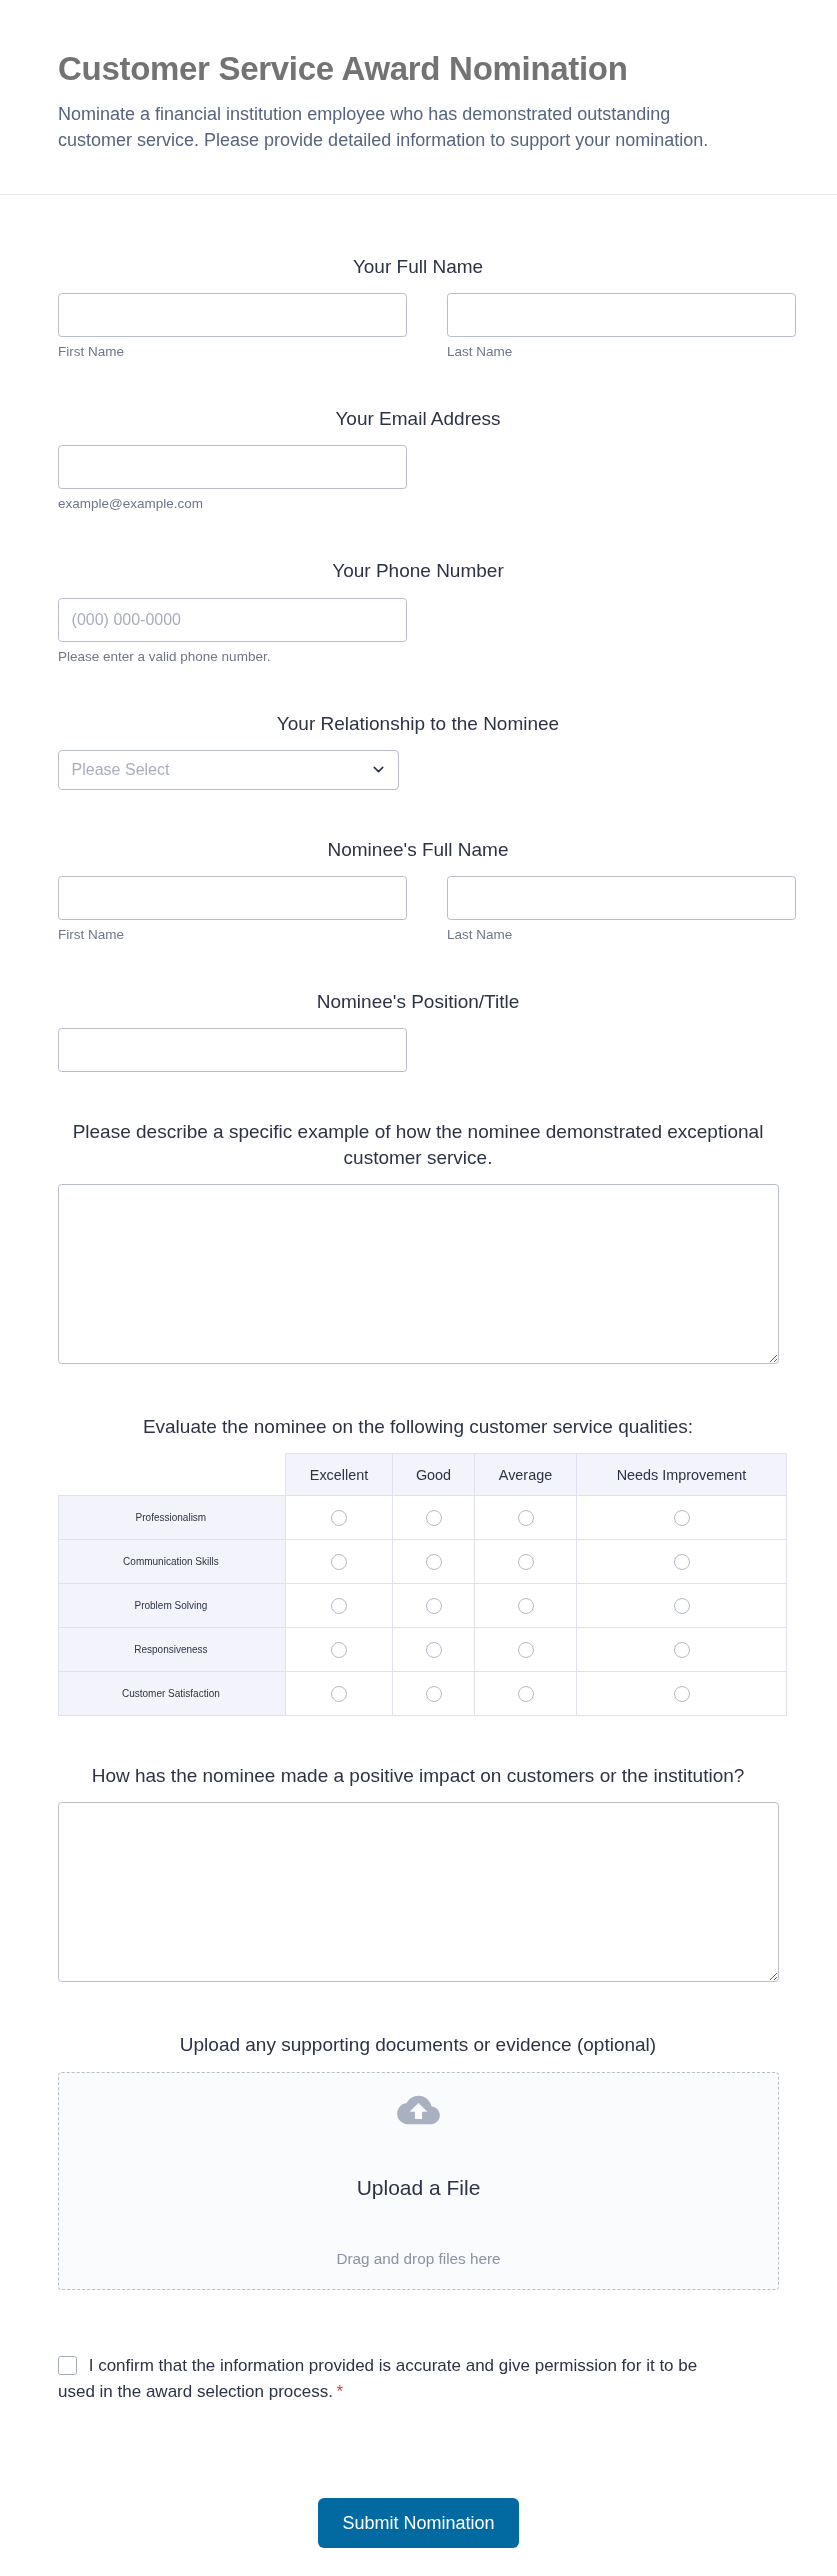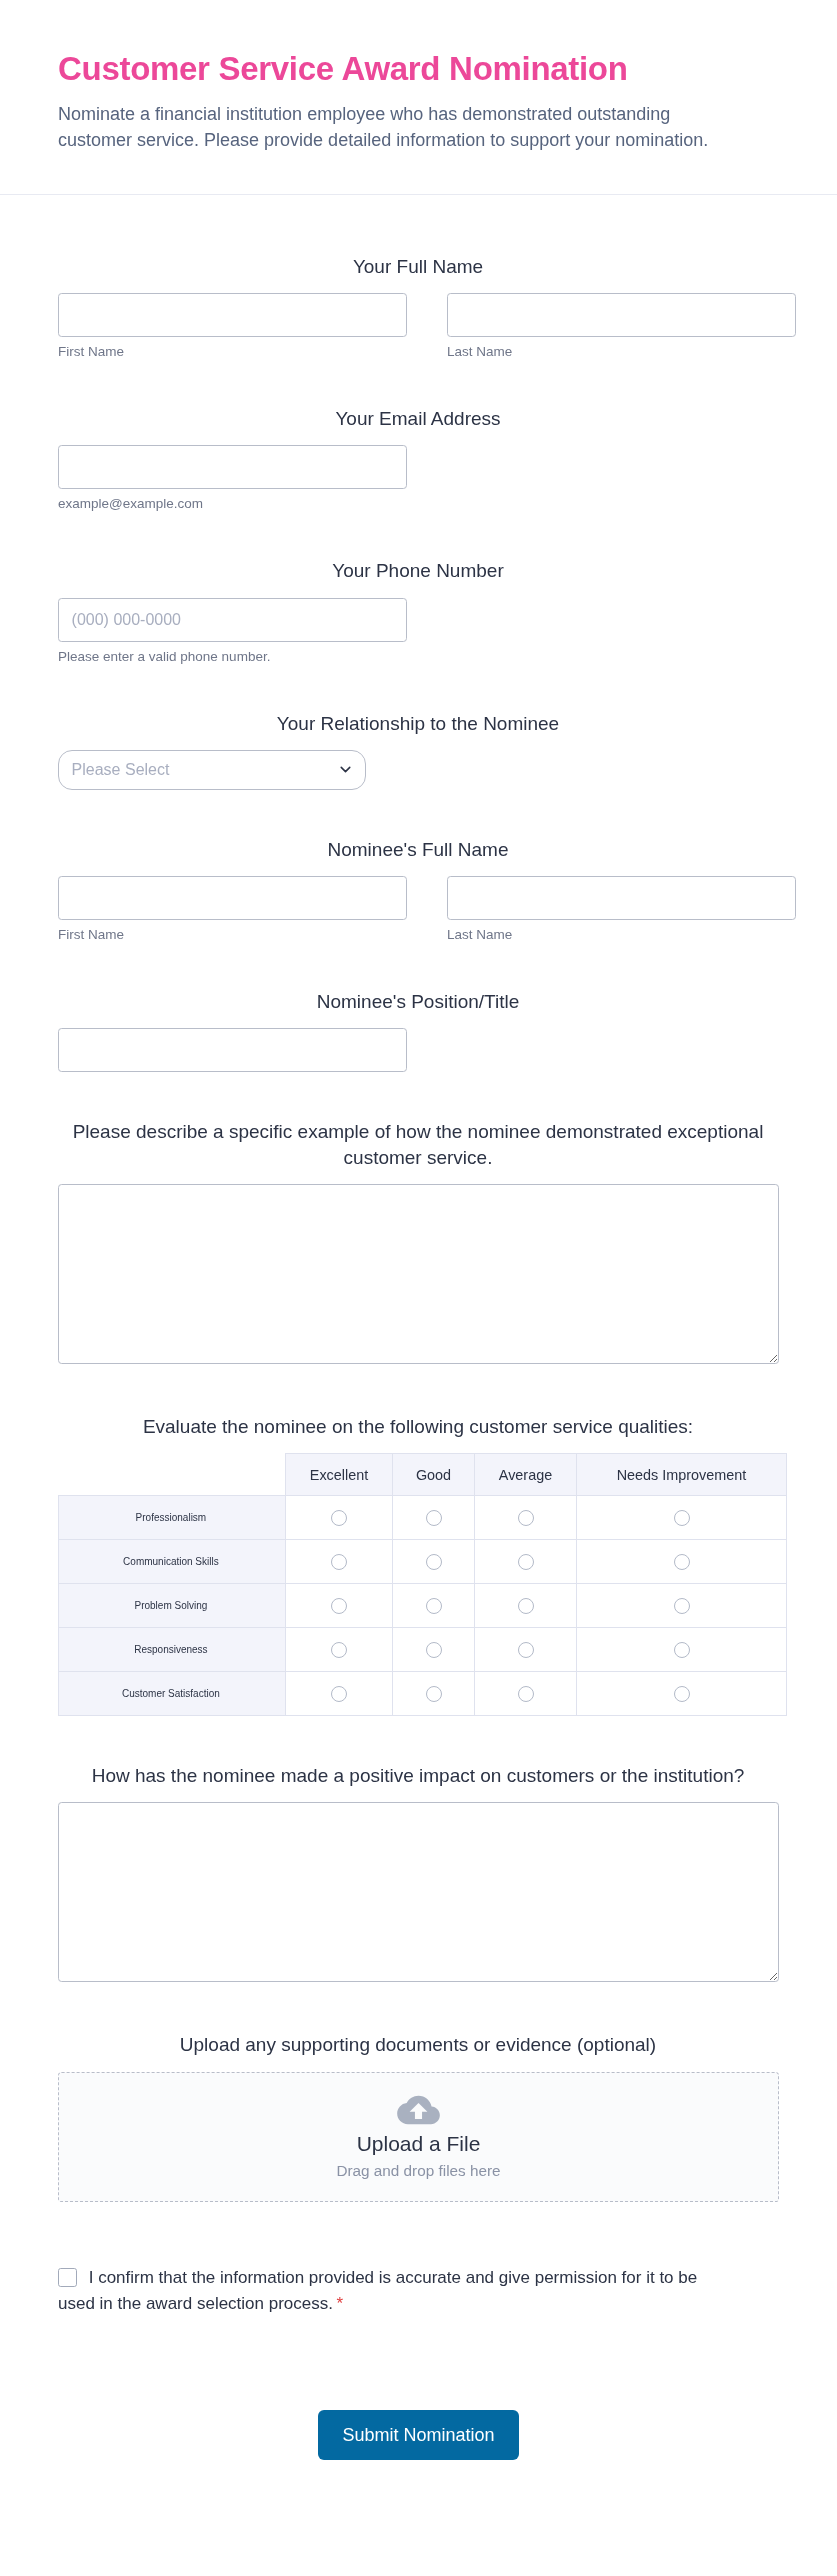--- a/index.html
+++ b/index.html
@@ -7,42 +7,42 @@
   body {
     width: 837px;
     background: #ffffff;
     font-family: "Liberation Sans", sans-serif;
     color: #2c3345;
   }
   .page { width: 837px; min-height: 2576px; background: #fff; }
 
   
   .form-header { padding: 50px 58px 41px; border-bottom: 0.9px solid #e8eaf2; }
-  .form-title { margin: 0 0 12.6px; font-size: 33px; font-weight: 700; color: #ec4899; letter-spacing: -0.3px; }
+  .form-title { margin: 0 0 12.6px; font-size: 33px; font-weight: 700; color: #737373; letter-spacing: -0.3px; }
   .form-subtitle { margin: 0; font-size: 18px; line-height: 1.45; color: #57647e; max-width: 671px; }
 
   
   .form-body { padding: 59px 58px 0; }
   .field { margin-bottom: 47px; }
   .label { font-size: 19px; font-weight: 500; color: #2c3345; margin-bottom: 13.5px; line-height: 1.35; max-width: 720px; text-align: center; }
   .cols { display: flex; gap: 40px; }
   .col { width: 349px; }
 
   .text-input {
     width: 349px; height: 44px;
     border: 0.9px solid #b8bdc9; border-radius: 3.6px;
     padding: 0 12.6px; font-size: 16px; font-family: inherit; color: #2c3345;
     background: #fff; outline: none;
   }
   .text-input::placeholder { color: #a8aebf; }
   .sublabel { margin-top: 7.2px; font-size: 13.5px; color: #6f7689; }
 
   .select {
-    width: 308px; height: 40px;
-    border: 0.9px solid #b8bdc9; border-radius: 14px;
+    width: 341px; height: 40px;
+    border: 0.9px solid #b8bdc9; border-radius: 4px;
     display: flex; align-items: center; justify-content: space-between;
     padding: 0 10.8px 0 12.6px; background: #fff; cursor: pointer;
   }
   .select-placeholder { font-size: 16px; color: #a8aebf; }
 
   .textarea {
     width: 100%; height: 180px;
     border: 0.9px solid #b8bdc9; border-radius: 3.6px;
     padding: 10.8px 12.6px; font-size: 16px; font-family: inherit; color: #2c3345;
     resize: both; outline: none;
@@ -64,21 +64,21 @@
     vertical-align: middle; cursor: pointer;
   }
 
   
   .upload-field { margin-bottom: 63px; }
   .upload {
     width: 100%;
     border: 0.9px dashed #b8bdc9; border-radius: 3.6px;
     background: #fafbfc;
     display: flex; flex-direction: column; align-items: center; justify-content: space-between;
-    padding: 21.6px 0 21.6px; cursor: pointer;
+    padding: 21.6px 0 21.6px; cursor: pointer; gap: 44px;
   }
   .upload-title { font-size: 21px; font-weight: 500; color: #2c3345; margin-top: 5.4px; }
   .upload-hint { font-size: 15.3px; color: #8a92a5; margin-top: 6.3px; }
 
   
   .confirm { display: block; max-width: 668px; font-size: 17px; line-height: 1.5; color: #2c3345; }
   .checkbox {
     display: inline-block; width: 19px; height: 19px;
     border: 0.9px solid #a2aaba; border-radius: 2.7px; background: #fff;
     margin-right: 11.7px; vertical-align: -3.6px; cursor: pointer;

